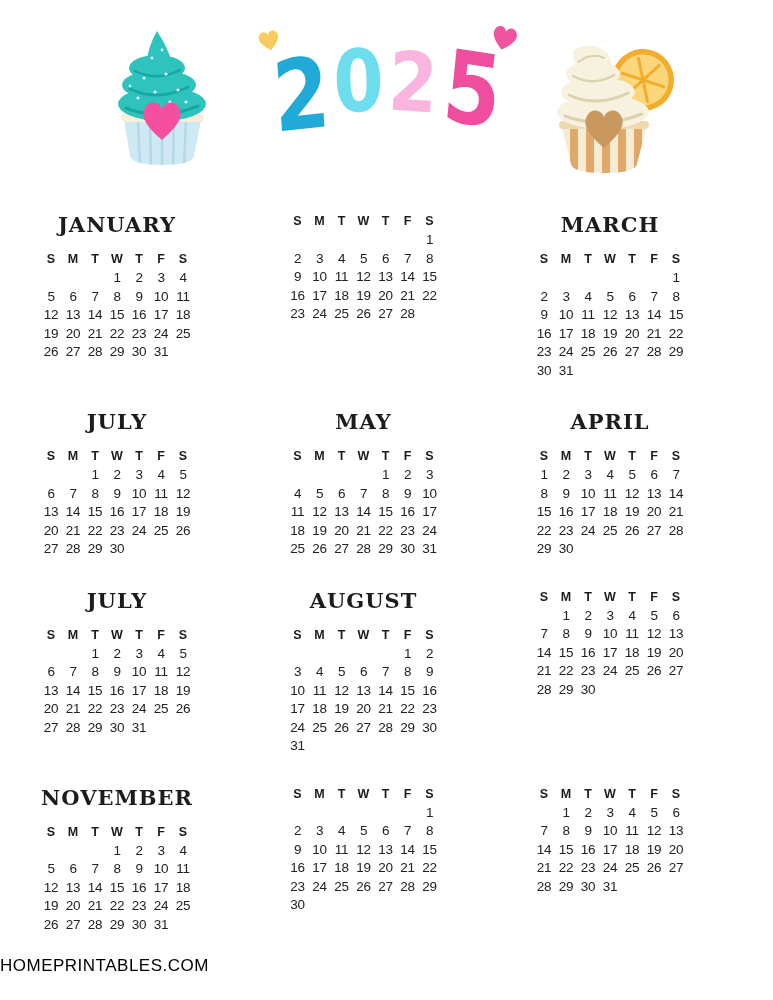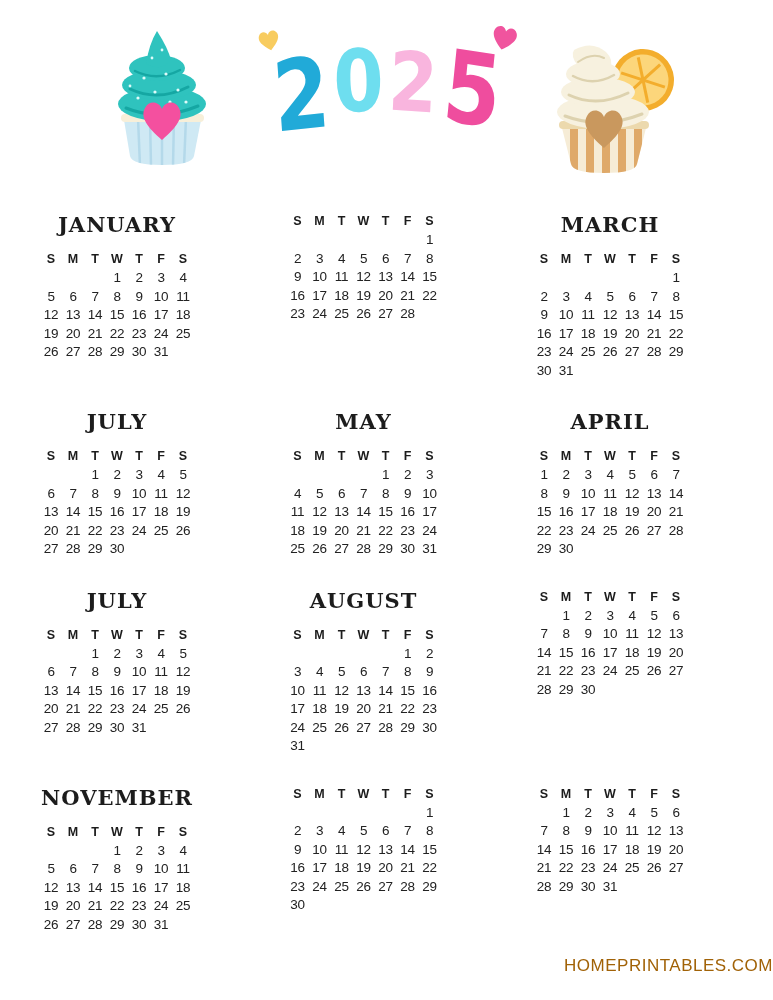--- a/index.html
+++ b/index.html
@@ -27,21 +27,21 @@
     row-gap:29px;padding:0 86px 0 40px;}
   .month{display:flex;flex-direction:column;align-items:center;}
   .month-title{margin:0 0 12px 0;font-family:"DejaVu Serif",serif;font-weight:700;font-size:21px;
     letter-spacing:1px;color:var(--ink);white-space:nowrap;line-height:26px;}
   .day-headers,.dates{display:grid;grid-template-columns:repeat(7,22px);}
   .day-header-cell{height:19px;line-height:19px;text-align:center;font-weight:bold;font-size:12.5px;color:var(--ink);}
   .dates{grid-auto-rows:18.5px;}
   .date-cell{text-align:center;line-height:18.5px;font-size:13.5px;color:#222222;letter-spacing:-0.3px;}
 
   
-  .page-footer{margin-top:22px;text-align:right;font-size:17px;letter-spacing:0.5px;color:#a16207;}
+  .page-footer{margin-top:22px;text-align:left;font-size:17px;letter-spacing:0.5px;color:#000000;}
 </style>
 </head>
 <body>
 
 <header class="page-header">
 
   <svg class="cupcake cupcake-left" width="125" height="140" viewBox="0 0 125 140">
     <defs>
       <clipPath id="lcup">
           <path d="M24,92 L101,92 L94,128 Q92,137 62,137 Q32,137 30,128 Z"></path>

